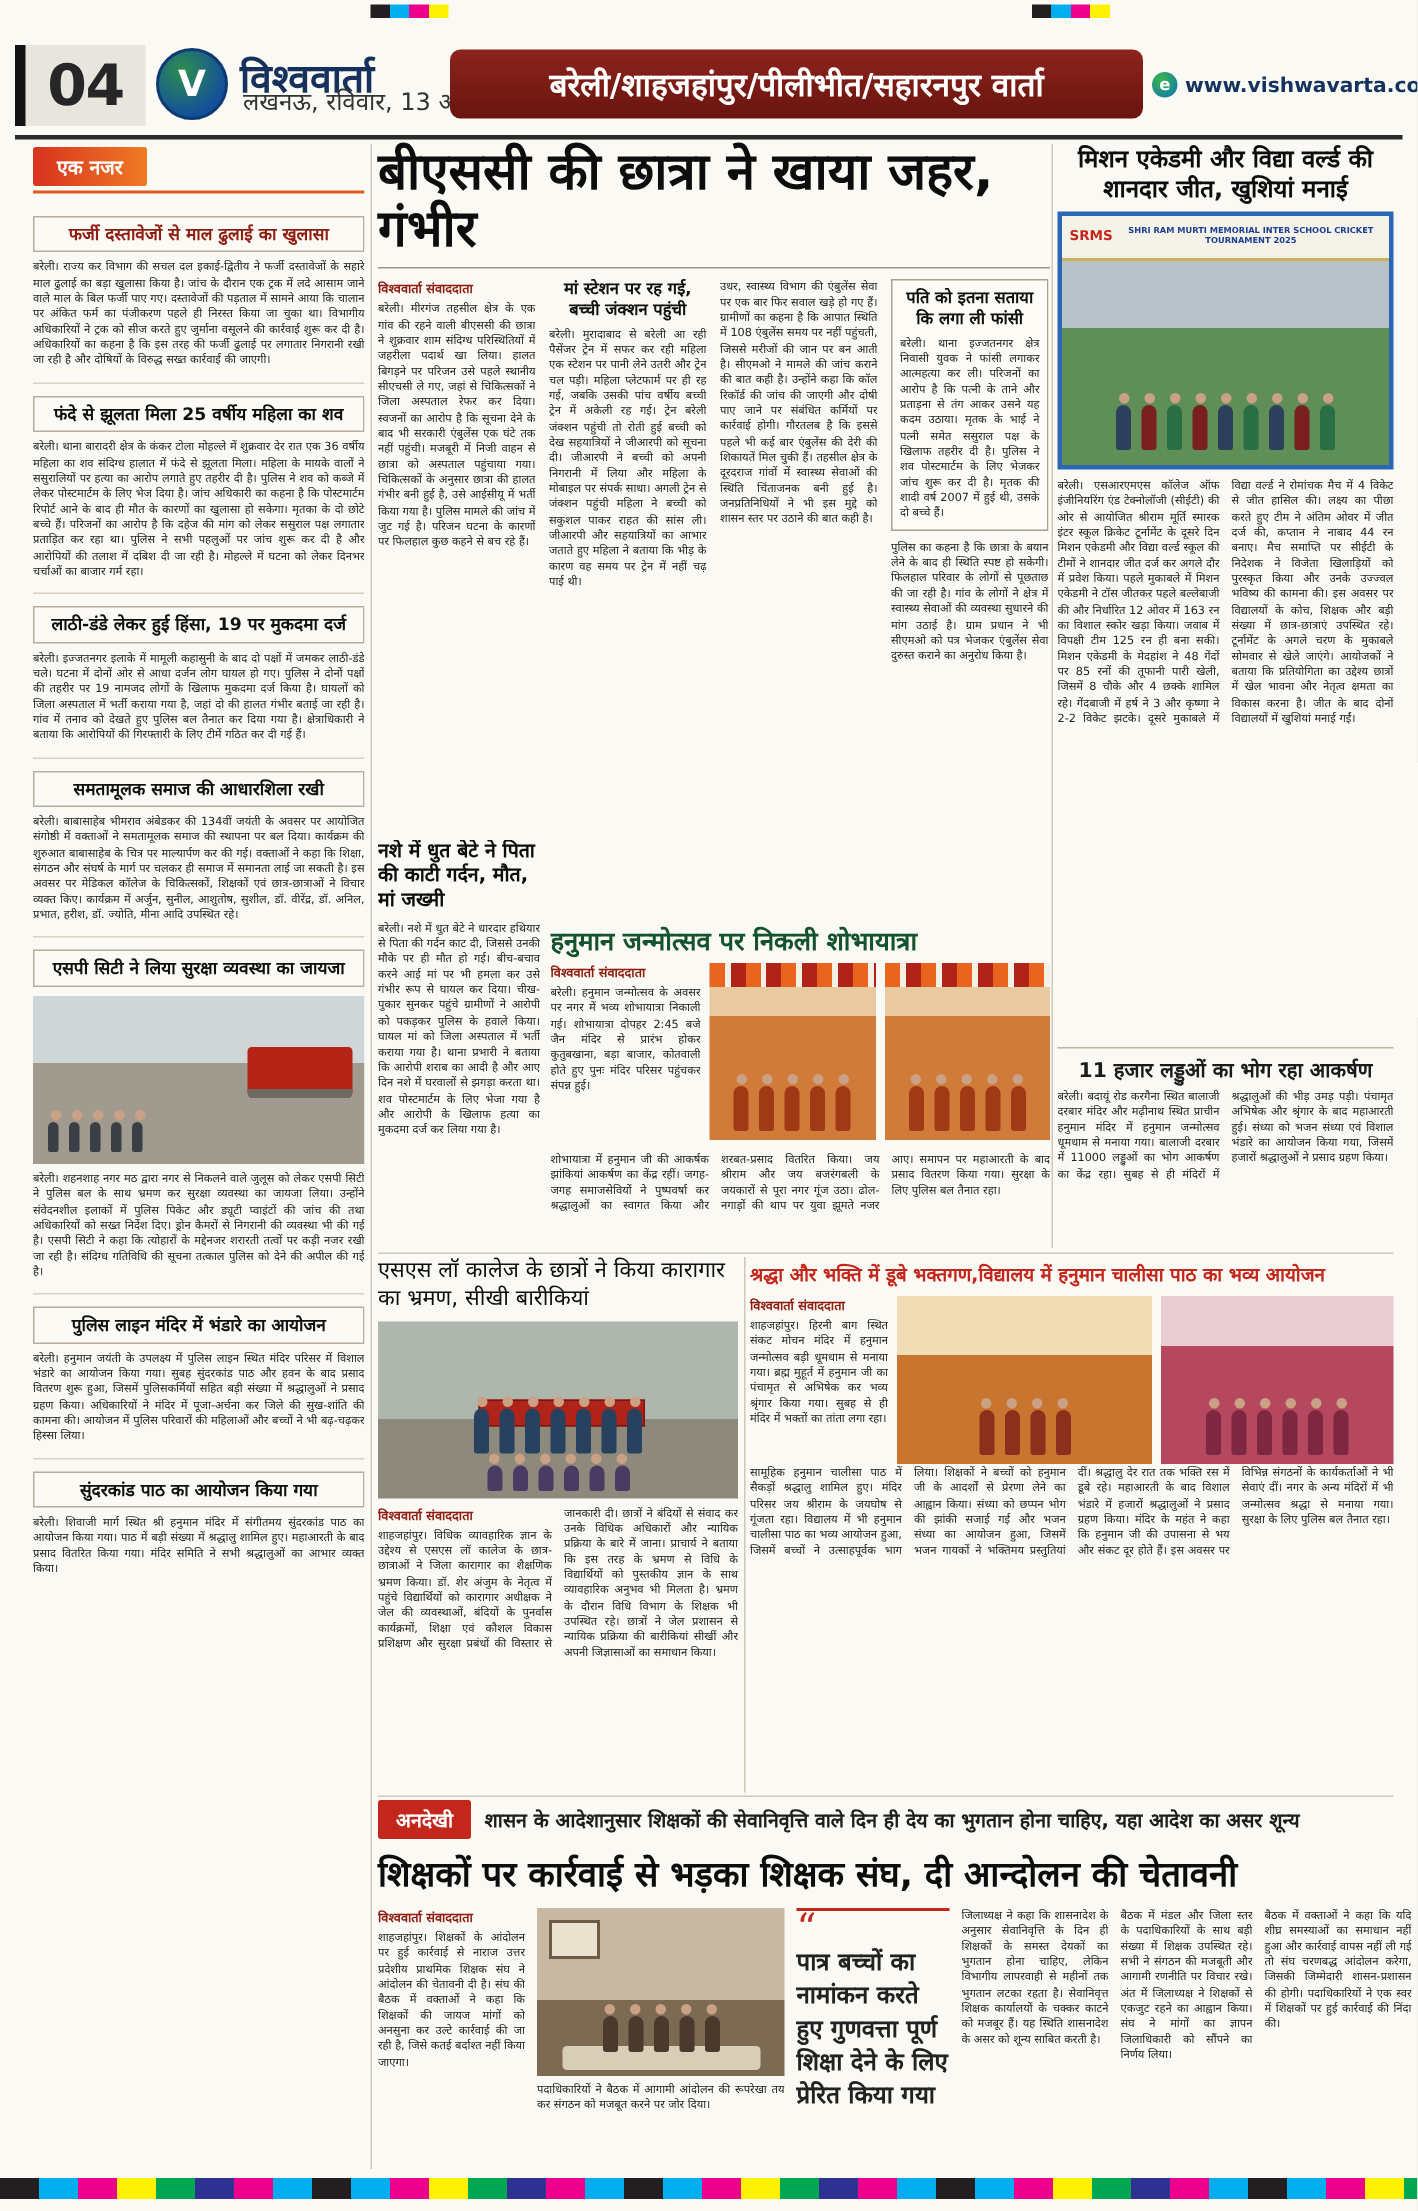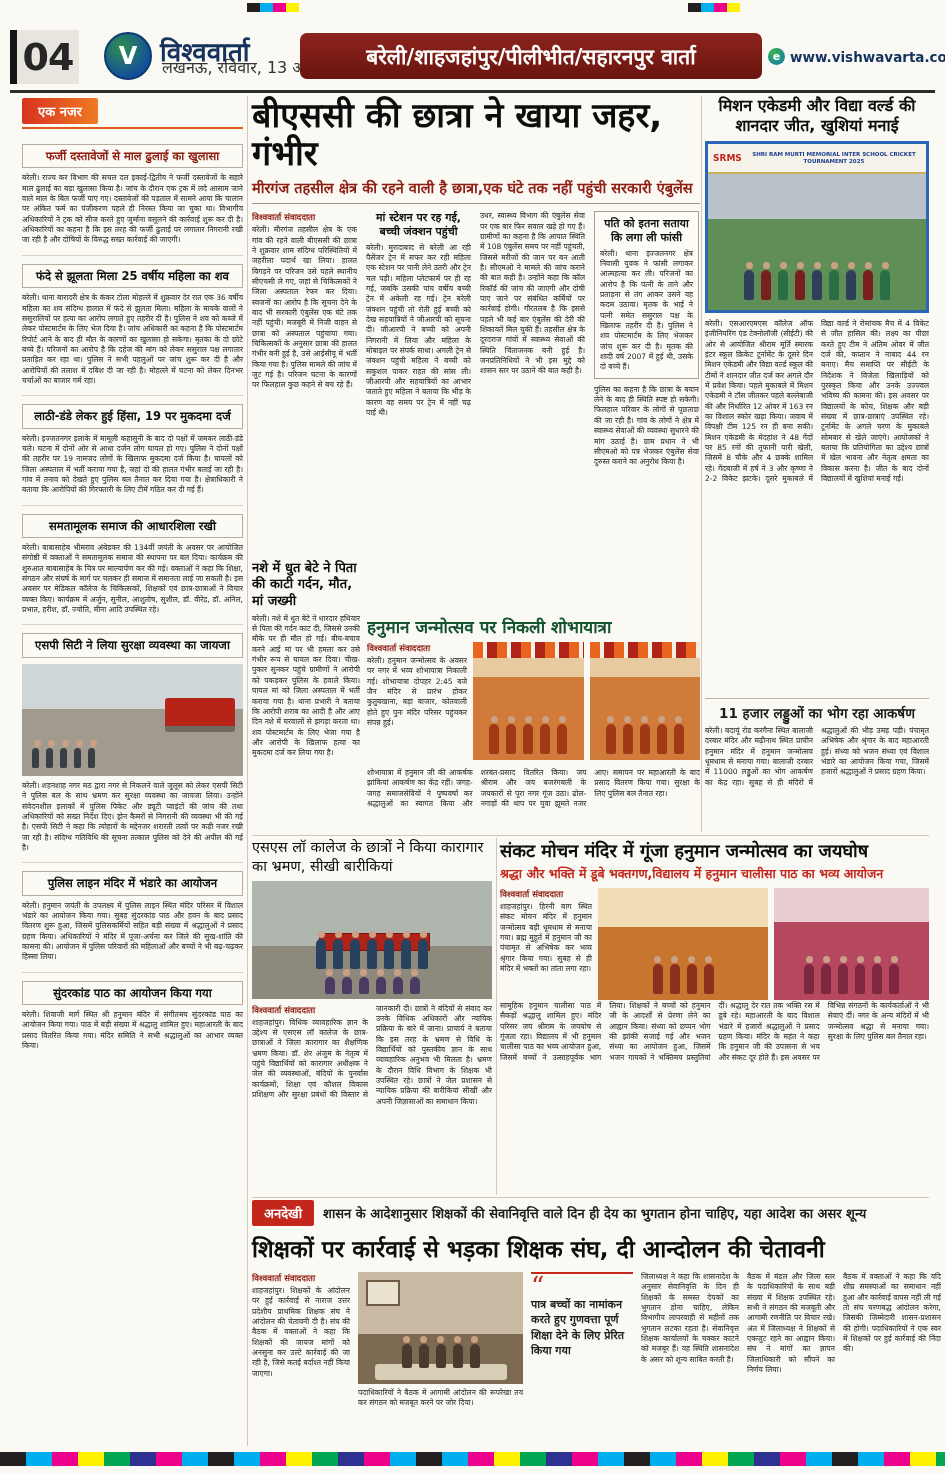--- a/index.html
+++ b/index.html
@@ -3,21 +3,21 @@
 <meta charset="utf-8">
 <style>
   *{margin:0;padding:0;box-sizing:border-box}
   html,body{background:#e9e6df}
   .page{position:relative;width:945px;height:1474px;background:#fbf9f4;font-family:"DejaVu Sans",sans-serif;color:#1b1b1b;overflow:hidden;margin:0 auto}
   
   .regmark{position:absolute;top:3px;width:52px;height:9px;background:linear-gradient(90deg,#231f20 0 25%,#00aeef 25% 50%,#ec008c 50% 75%,#fff200 75% 100%)}
   .colorbar{position:absolute;left:0;top:1452px;width:945px;height:14px;
     background:repeating-linear-gradient(90deg,#231f20 0 26px,#00aeef 26px 52px,#ec008c 52px 78px,#fff200 78px 104px,#00a651 104px 130px,#2e3192 130px 156px,#ec008c 156px 182px,#00aeef 182px 208px)}
   
-  .hdr-num{position:absolute;left:10px;top:30px;width:69px;height:54px;background:#e8e5df;border-left:7px solid #141414;display:flex;align-items:center;justify-content:center;font-size:38px;font-weight:bold;color:#262626;letter-spacing:-1px}
+  .hdr-num{position:absolute;left:10px;top:30px;width:87px;height:54px;background:#e8e5df;border-left:7px solid #141414;display:flex;align-items:center;justify-content:center;font-size:38px;font-weight:bold;color:#262626;letter-spacing:-1px}
   .hdr-logo{position:absolute;left:104px;top:32px;width:48px;height:48px;border-radius:50%;background:radial-gradient(circle at 35% 30%,#2d8f4e,#14509a 70%);display:flex;align-items:center;justify-content:center;color:#fff;font-size:24px;font-weight:bold;border:2px solid #0d3a72}
   .hdr-brand{position:absolute;left:160px;top:33px;font-size:26px;font-weight:bold;color:#16325c}
   .hdr-date{position:absolute;left:162px;top:56px;font-size:16px;color:#333}
   .hdr-banner{position:absolute;left:300px;top:33px;width:462px;height:46px;border-radius:7px;background:linear-gradient(#8c241c,#6a140f);color:#fff;font-size:21px;font-weight:bold;display:flex;align-items:center;justify-content:center}
   .hdr-web{position:absolute;left:768px;top:48px;display:flex;align-items:center;gap:5px;font-size:13.5px;font-weight:bold;color:#14325e}
   .hdr-web .e{width:17px;height:17px;border-radius:50%;background:radial-gradient(circle at 35% 30%,#39b54a,#0d72b9);color:#fff;font-size:11px;display:flex;align-items:center;justify-content:center;font-weight:bold}
   .hdr-rule{position:absolute;left:10px;top:90px;width:925px;height:3px;background:#2b2b2b}
   
   .vline{position:absolute;width:1px;background:#cfc8ba}
   .hline{position:absolute;height:1px;background:#cfc8ba}
@@ -107,21 +107,21 @@
   
   .teach{position:absolute;left:252px;top:1200px;width:677px}
   .t-strip{display:flex;align-items:center;gap:9px}
   .t-label{background:#c3271c;color:#fff;font-weight:bold;font-size:13px;padding:4px 12px;border-radius:2px;flex:0 0 auto}
   .t-striptext{font-size:13px;font-weight:bold;color:#1d1d1d}
   .t-h{font-size:23px;font-weight:bold;margin-top:6px;color:#0d0d0d}
   .t-row{display:flex;gap:8px;margin-top:8px}
   .t-col{width:98px;flex:0 0 auto;height:164px;overflow:hidden}
   .pullquote{width:102px;flex:0 0 auto;border-top:2px solid #c3271c;padding-top:2px}
   .qmark{color:#c3271c;font-size:26px;line-height:.8;font-family:"DejaVu Serif",serif}
-  .qtext{font-size:11px;font-weight:bold;line-height:1.4;color:#222}
+  .qtext{font-size:16px;font-weight:bold;line-height:1.4;color:#222}
 </style>
 </head>
 <body>
 
 <div class="page">
 
   <div class="regmark" style="left:247px"></div>
   <div class="regmark" style="left:688px"></div>
 
   <div class="hdr-num">04</div>
@@ -180,21 +180,20 @@
       <div class="body-txt">बरेली। हनुमान जयंती के उपलक्ष्य में पुलिस लाइन स्थित मंदिर परिसर में विशाल भंडारे का आयोजन किया गया। सुबह सुंदरकांड पाठ और हवन के बाद प्रसाद वितरण शुरू हुआ, जिसमें पुलिसकर्मियों सहित बड़ी संख्या में श्रद्धालुओं ने प्रसाद ग्रहण किया। अधिकारियों ने मंदिर में पूजा-अर्चना कर जिले की सुख-शांति की कामना की। आयोजन में पुलिस परिवारों की महिलाओं और बच्चों ने भी बढ़-चढ़कर हिस्सा लिया।</div>
     </div>
     <div class="brief">
       <div class="brief-title">सुंदरकांड पाठ का आयोजन किया गया</div>
       <div class="body-txt">बरेली। शिवाजी मार्ग स्थित श्री हनुमान मंदिर में संगीतमय सुंदरकांड पाठ का आयोजन किया गया। पाठ में बड़ी संख्या में श्रद्धालु शामिल हुए। महाआरती के बाद प्रसाद वितरित किया गया। मंदिर समिति ने सभी श्रद्धालुओं का आभार व्यक्त किया।</div>
     </div>
   </div>
 
   <div class="main">
     <div class="ms-h1">बीएससी की छात्रा ने खाया जहर, गंभीर</div>
-    <div class="ms-sub">मीरगंज तहसील क्षेत्र की रहने वाली है छात्रा,एक घंटे तक नहीं पहुंची सरकारी एंबुलेंस</div>
     <hr class="ms-rule">
     <div class="ms-cols">
       <div class="ms-col clip" style="height:392px">
         <div class="byline">विश्ववार्ता संवाददाता</div>
         <div class="body-txt">बरेली। मीरगंज तहसील क्षेत्र के एक गांव की रहने वाली बीएससी की छात्रा ने शुक्रवार शाम संदिग्ध परिस्थितियों में जहरीला पदार्थ खा लिया। हालत बिगड़ने पर परिजन उसे पहले स्थानीय सीएचसी ले गए, जहां से चिकित्सकों ने जिला अस्पताल रेफर कर दिया। स्वजनों का आरोप है कि सूचना देने के बाद भी सरकारी एंबुलेंस एक घंटे तक नहीं पहुंची। मजबूरी में निजी वाहन से छात्रा को अस्पताल पहुंचाया गया। चिकित्सकों के अनुसार छात्रा की हालत गंभीर बनी हुई है, उसे आईसीयू में भर्ती किया गया है। पुलिस मामले की जांच में जुट गई है। परिजन घटना के कारणों पर फिलहाल कुछ कहने से बच रहे हैं।</div>
       </div>
       <div class="ms-col clip" style="height:450px">
         <div class="substory-title">मां स्टेशन पर रह गई, बच्ची जंक्शन पहुंची</div>
         <div class="body-txt">बरेली। मुरादाबाद से बरेली आ रही पैसेंजर ट्रेन में सफर कर रही महिला एक स्टेशन पर पानी लेने उतरी और ट्रेन चल पड़ी। महिला प्लेटफार्म पर ही रह गई, जबकि उसकी पांच वर्षीय बच्ची ट्रेन में अकेली रह गई। ट्रेन बरेली जंक्शन पहुंची तो रोती हुई बच्ची को देख सहयात्रियों ने जीआरपी को सूचना दी। जीआरपी ने बच्ची को अपनी निगरानी में लिया और महिला के मोबाइल पर संपर्क साधा। अगली ट्रेन से जंक्शन पहुंची महिला ने बच्ची को सकुशल पाकर राहत की सांस ली। जीआरपी और सहयात्रियों का आभार जताते हुए महिला ने बताया कि भीड़ के कारण वह समय पर ट्रेन में नहीं चढ़ पाई थी।</div>
       </div>
@@ -293,21 +292,20 @@
           <i class="pp"></i>
       </div>
     </div>
     <div class="law-body">
       <div class="byline">विश्ववार्ता संवाददाता</div>
       <div class="body-txt">शाहजहांपुर। विधिक व्यावहारिक ज्ञान के उद्देश्य से एसएस लॉ कालेज के छात्र-छात्राओं ने जिला कारागार का शैक्षणिक भ्रमण किया। डॉ. शेर अंजुम के नेतृत्व में पहुंचे विद्यार्थियों को कारागार अधीक्षक ने जेल की व्यवस्थाओं, बंदियों के पुनर्वास कार्यक्रमों, शिक्षा एवं कौशल विकास प्रशिक्षण और सुरक्षा प्रबंधों की विस्तार से जानकारी दी। छात्रों ने बंदियों से संवाद कर उनके विधिक अधिकारों और न्यायिक प्रक्रिया के बारे में जाना। प्राचार्य ने बताया कि इस तरह के भ्रमण से विधि के विद्यार्थियों को पुस्तकीय ज्ञान के साथ व्यावहारिक अनुभव भी मिलता है। भ्रमण के दौरान विधि विभाग के शिक्षक भी उपस्थित रहे। छात्रों ने जेल प्रशासन से न्यायिक प्रक्रिया की बारीकियां सीखीं और अपनी जिज्ञासाओं का समाधान किया।</div>
     </div>
   </div>
 
   <div class="sankat">
-    <div class="sk-h">संकट मोचन मंदिर में गूंजा हनुमान जन्मोत्सव का जयघोष</div>
     <div class="sk-sub">श्रद्धा और भक्ति में डूबे भक्तगण,विद्यालय में हनुमान चालीसा पाठ का भव्य आयोजन</div>
     <div class="sk-row">
       <div style="width:92px;flex:0 0 auto;height:112px" class="clip">
         <div class="byline">विश्ववार्ता संवाददाता</div>
         <div class="body-txt">शाहजहांपुर। हिरनी बाग स्थित संकट मोचन मंदिर में हनुमान जन्मोत्सव बड़ी धूमधाम से मनाया गया। ब्रह्म मुहूर्त में हनुमान जी का पंचामृत से अभिषेक कर भव्य श्रृंगार किया गया। सुबह से ही मंदिर में भक्तों का तांता लगा रहा।</div>
       </div>
       <div class="photo aarti" style="width:170px;height:112px">
         <div class="prow" style="bottom:6px">
           <i class="pp"></i>
             <i class="pp"></i>

